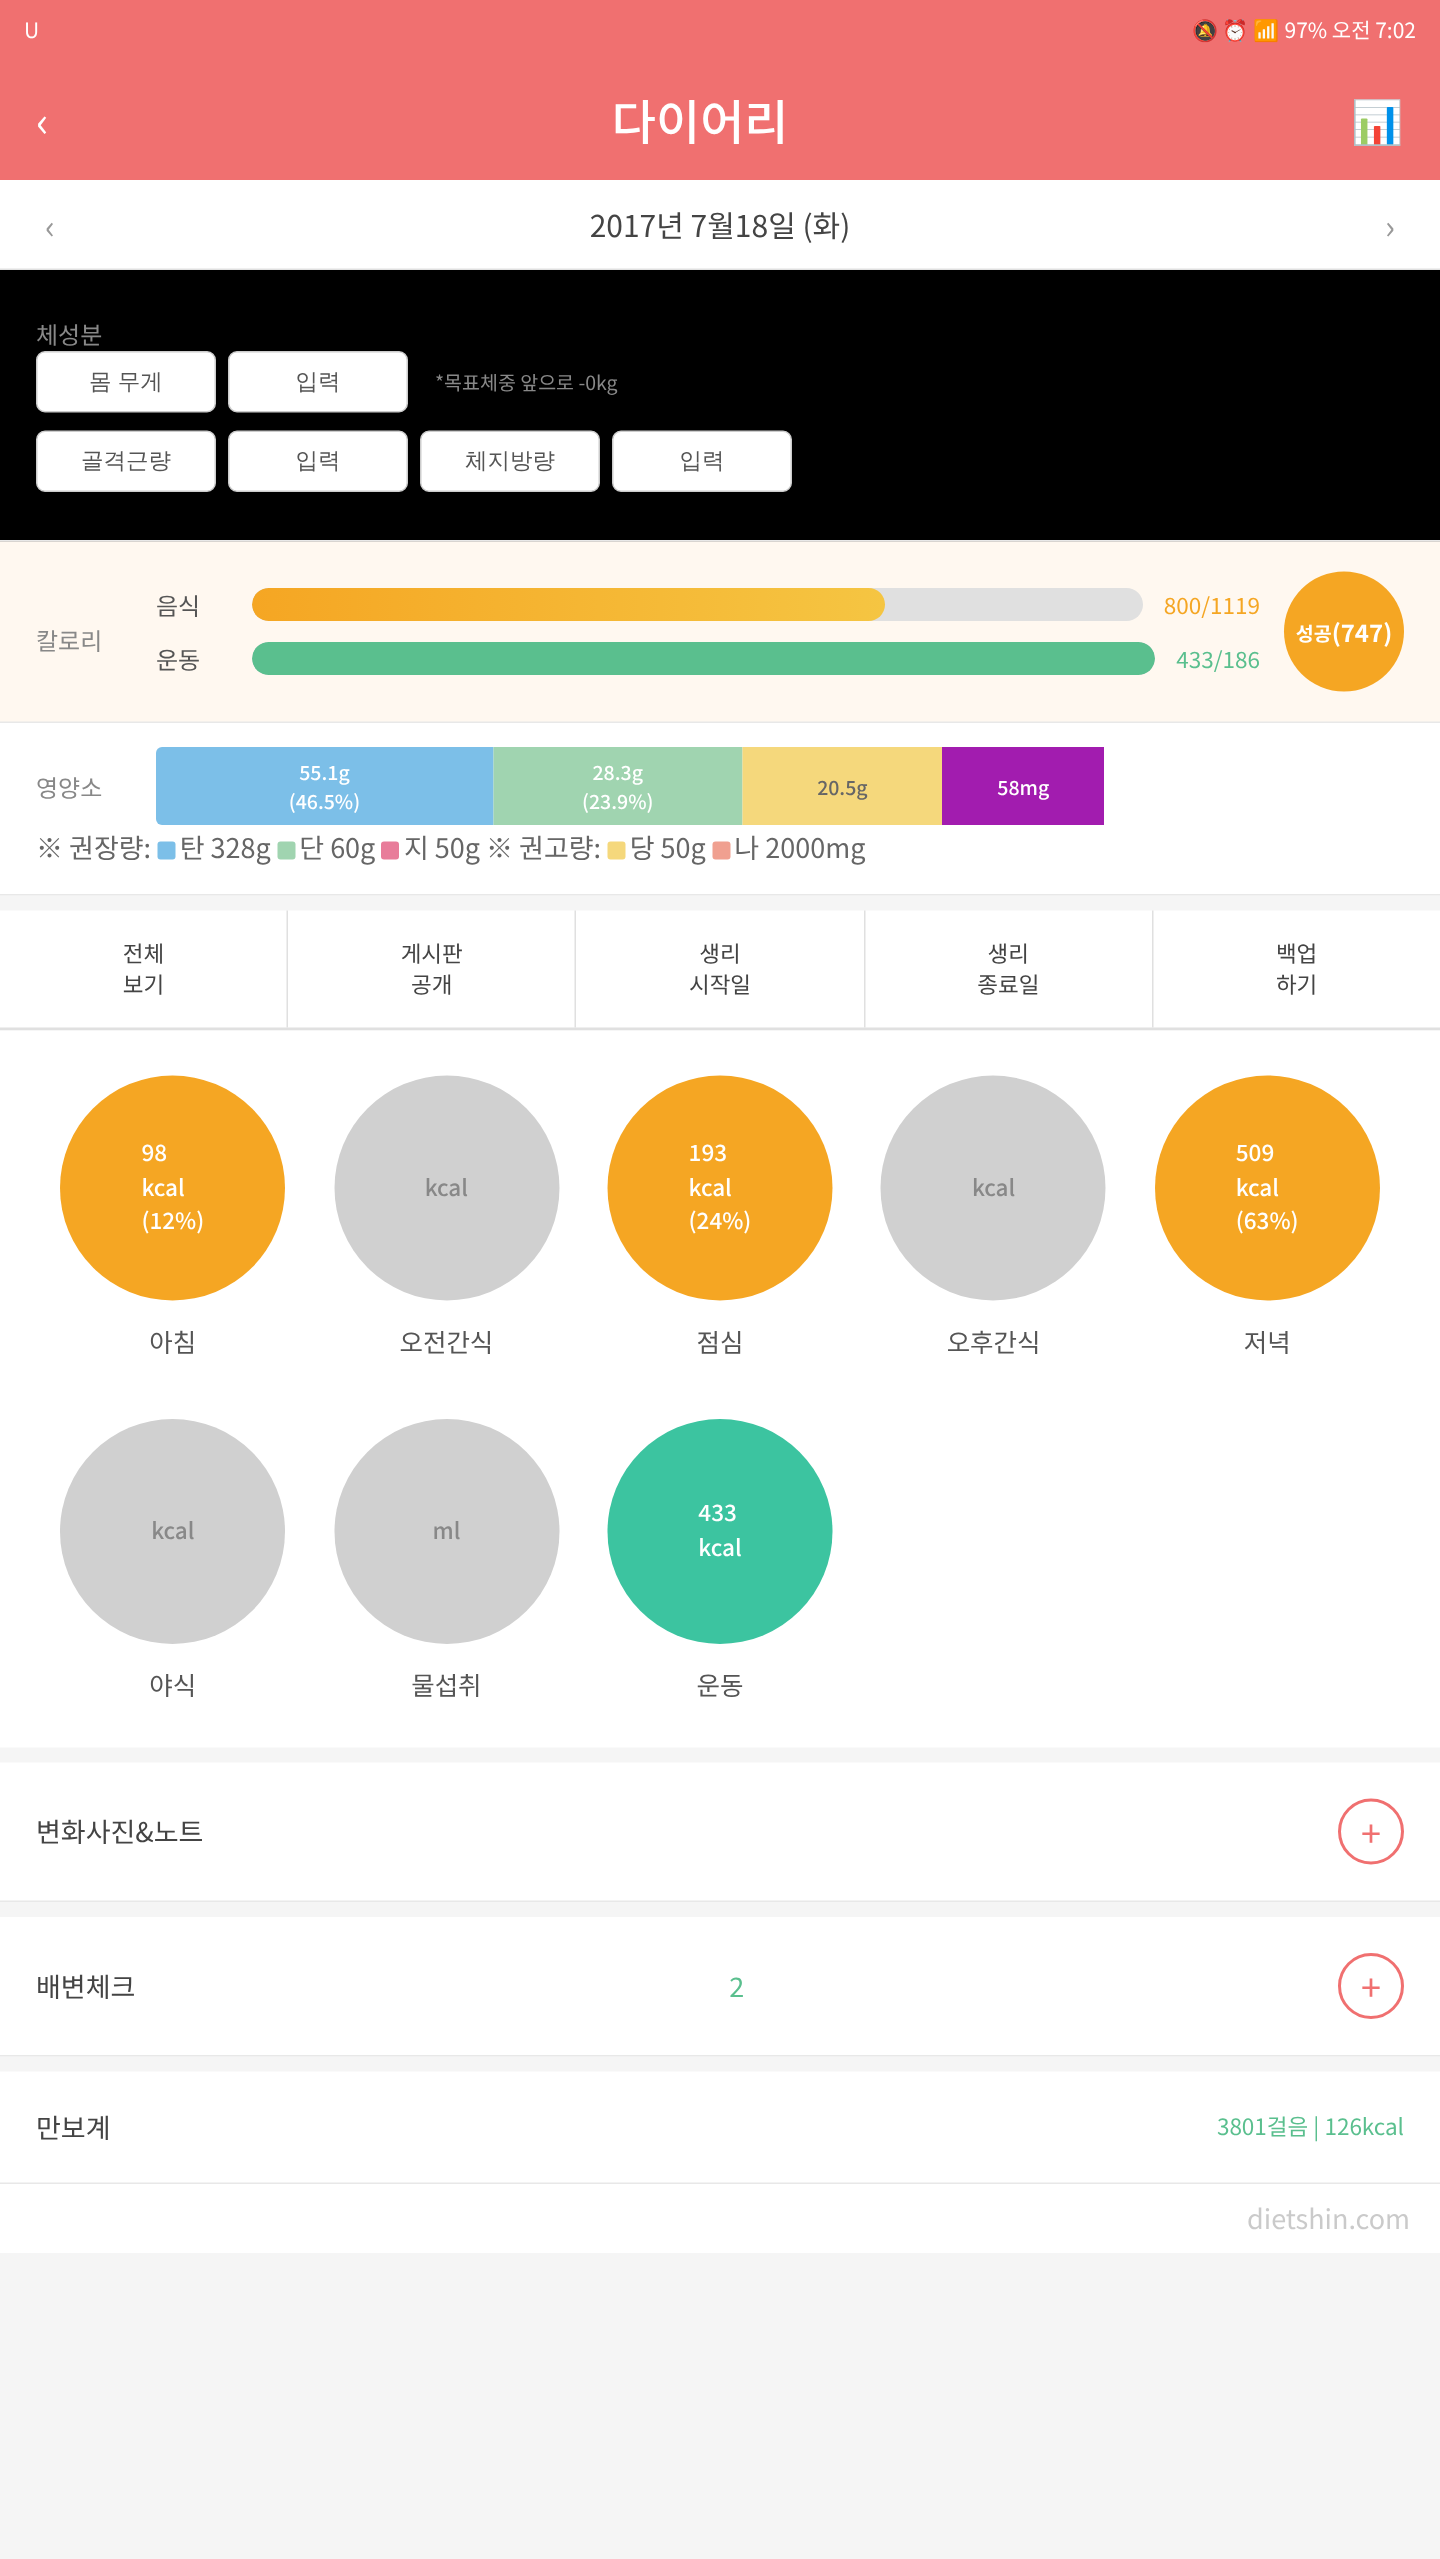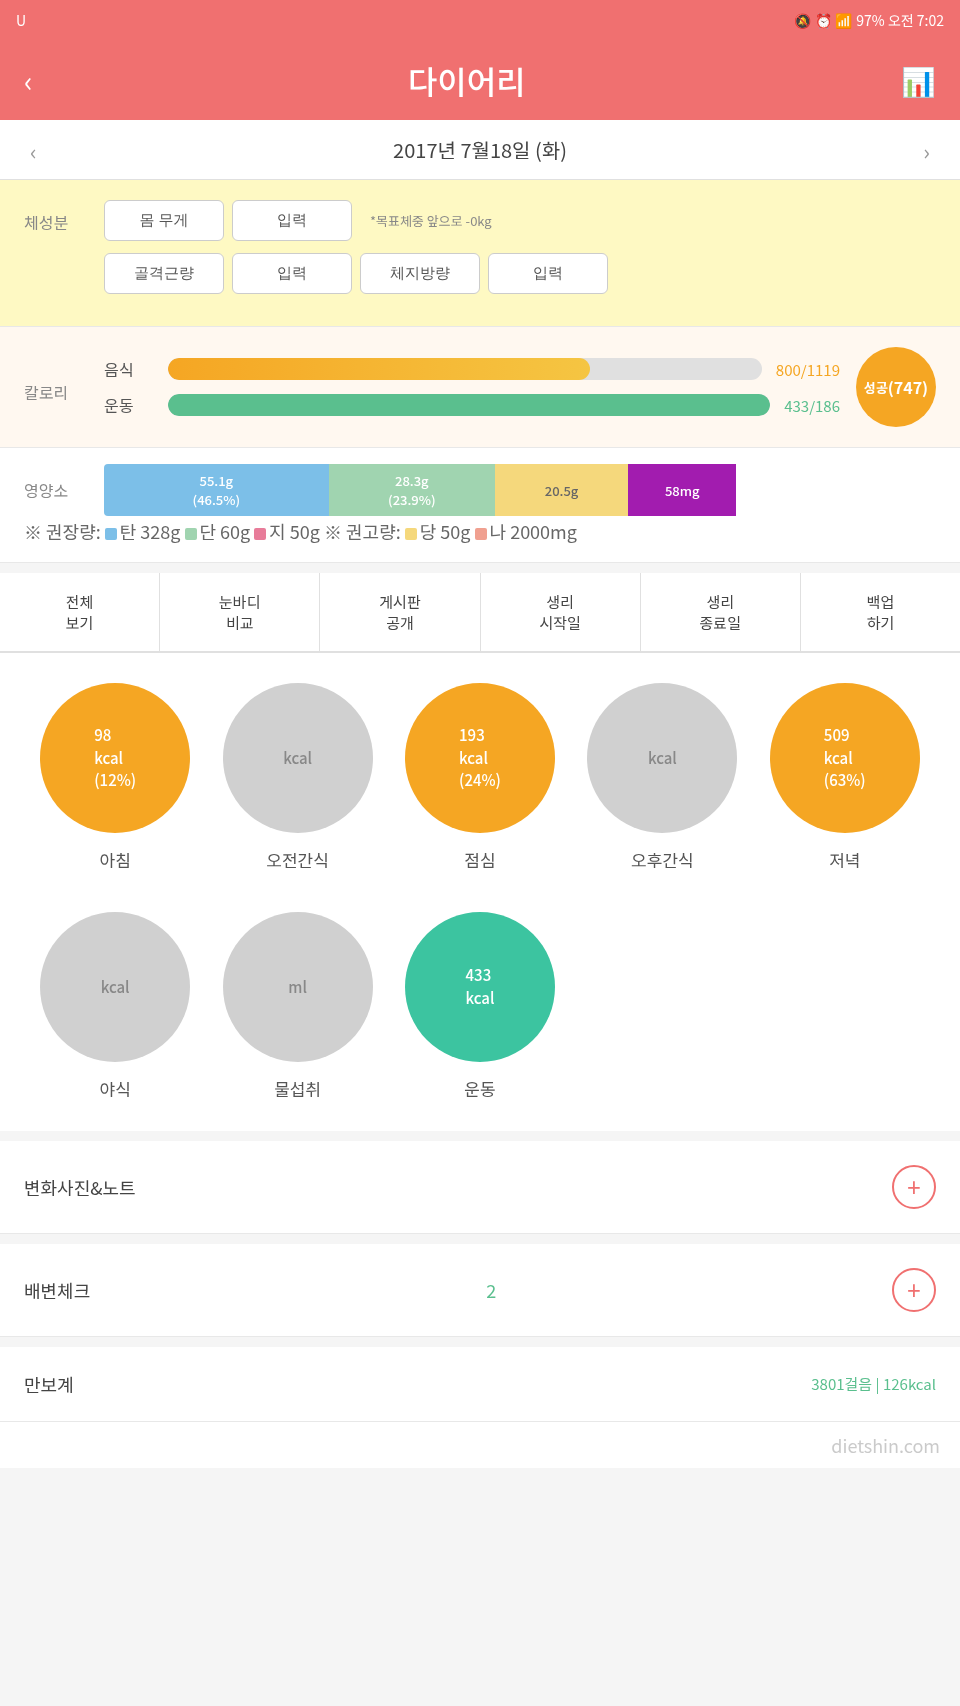--- a/index.html
+++ b/index.html
@@ -45,25 +45,26 @@
       align-items: center;
       justify-content: space-between;
       padding: 0 30px;
       border-bottom: 1px solid #e0e0e0;
     }
     .date-nav .arrow { font-size: 22px; color: #999; cursor: pointer; }
     .date-nav .date-text { font-size: 20px; color: #444; }
 
     
     .body-section {
-      background: #fef9c3;
+      background: #000000;
       padding: 20px 24px;
       display: flex;
       align-items: flex-start;
       border-bottom: 1px solid #e8e8e8;
+      flex-direction: column;
     }
     .section-label {
       width: 80px;
       color: #888;
       font-size: 16px;
       padding-top: 10px;
       flex-shrink: 0;
     }
     .body-inputs {
       flex: 1;
@@ -378,21 +379,20 @@
     ※ 권장량: <span class="nut-dot" style="background:#7cbfe8;"></span>탄 328g
     <span class="nut-dot" style="background:#a0d4b0;"></span>단 60g
     <span class="nut-dot" style="background:#e87c9a;"></span>지 50g
     ※ 권고량: <span class="nut-dot" style="background:#f5d87c;"></span>당 50g
     <span class="nut-dot" style="background:#f0a090;"></span>나 2000mg
   </div>
 </div>
 
 <div class="action-buttons">
   <div class="action-btn">전체<br>보기</div>
-  <div class="action-btn">눈바디<br>비교</div>
   <div class="action-btn">게시판<br>공개</div>
   <div class="action-btn">생리<br>시작일</div>
   <div class="action-btn">생리<br>종료일</div>
   <div class="action-btn">백업<br>하기</div>
 </div>
 
 <div class="meals-grid">
 
   <div class="meal-item">
     <div class="meal-circle circle-orange">

